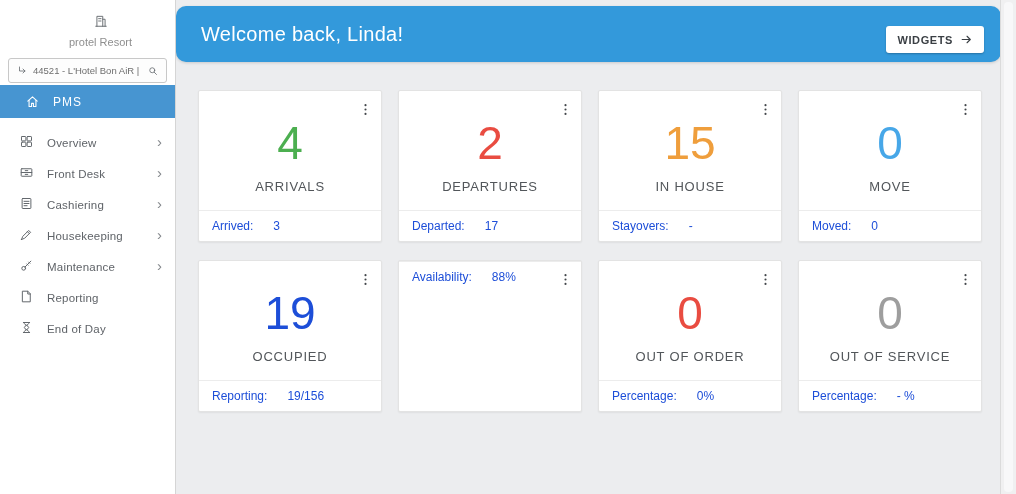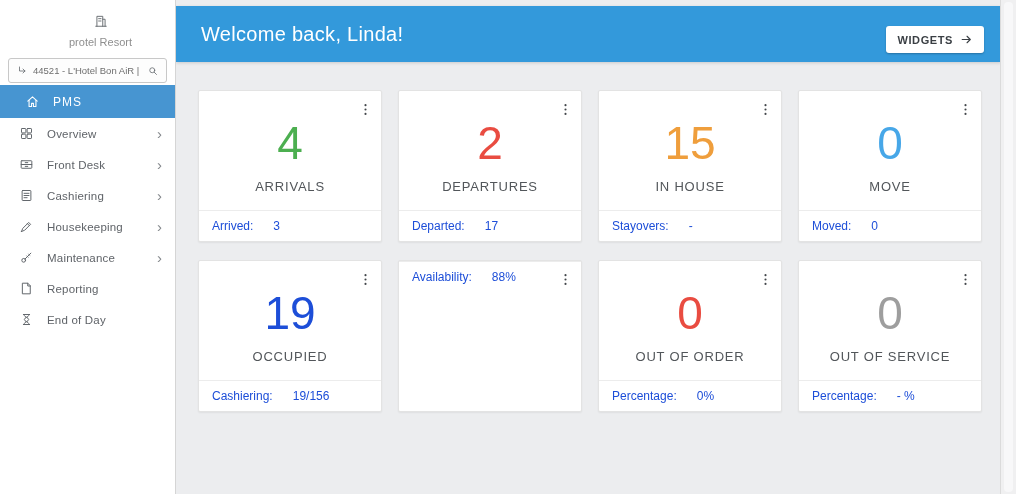--- a/index.html
+++ b/index.html
@@ -11,21 +11,21 @@
     border-right:1px solid #D5D5D5;z-index:2;}
   .brand-row{display:flex;align-items:center;gap:8px;padding:14px 0 0 26px;color:#8F8F8F;flex-direction:column;}
   .brand-label{font-size:11px;}
   .selector{margin:10px 8px 0 8px;height:23px;border:1px solid #C8C8C8;border-radius:3px;
     background:#FDFDFD;display:flex;align-items:center;padding:0 7px;gap:5px;cursor:pointer;}
   .selector-text{flex:1;font-size:9.5px;color:#6E6E6E;white-space:nowrap;overflow:hidden;}
   .nav{margin-top:2px;}
   .nav-active{height:33px;display:flex;align-items:center;gap:13px;padding-left:25px;
     color:#fff;cursor:pointer;}
   .nav-active .nav-label{font-size:12px;letter-spacing:1px;}
-  .nav-item{height:31px;display:flex;align-items:center;gap:13px;padding-left:19px;
+  .nav-item{height:31px;display:flex;align-items:flex-end;gap:13px;padding-left:19px;
     position:relative;color:#5F6368;cursor:pointer;}
   .nav-label{font-size:11.5px;letter-spacing:0.2px;}
   .chev{position:absolute;right:13px;font-size:15px;line-height:1;color:#84888C;}
 
   
   .ic{fill:none;stroke:#63686D;stroke-width:1.6;stroke-linecap:round;stroke-linejoin:round;}
   .ic-white{fill:none;stroke:#fff;stroke-width:1.7;stroke-linecap:round;stroke-linejoin:round;}
   .ic-dark{fill:none;stroke:#3A3F44;stroke-width:2;stroke-linecap:round;stroke-linejoin:round;}
   .dots{fill:#42464A;stroke:none;}
 
@@ -156,21 +156,21 @@
           <path d="M15.5 4v1.5c0 2.5-7 3.5-7 6.5s7 4 7 6.5V20"></path>
         </svg>
         <span class="nav-label">End of Day</span>
       </div>
 
     </div>
   </div>
 
   <div class="main">
 
-    <div class="header" style="background-color: rgb(51, 153, 219);">
+    <div class="header" style="background-color: rgb(51, 153, 219); border-radius: 10px;">
       <span class="greeting">Welcome back, Linda!</span>
       <button class="widgets-btn">
         <span>WIDGETS</span>
         <svg class="ic-dark" width="13" height="13" viewBox="0 0 24 24">
           <path d="M4 12h14"></path>
             <path d="M13 6l6 6-6 6"></path>
         </svg>
       </button>
     </div>
 
@@ -264,21 +264,21 @@
                 <circle cx="12" cy="12" r="1.7"></circle>
                 <circle cx="12" cy="19" r="1.7"></circle>
               </g>
             </svg>
         </span>
         <div class="card-body">
           <div class="stat-value" style="color: #1d4ed8;">19</div>
           <div class="stat-label">OCCUPIED</div>
         </div>
         <div class="card-footer">
-          <span>Cashiering:</span>
+          <span>Reporting:</span>
           <span>19/156</span>
         </div>
       </div>
 
       <div class="card">
         <span class="kebab">
           <svg width="15" height="15" viewBox="0 0 24 24">
               <g class="dots">
                 <circle cx="12" cy="5" r="1.7"></circle>
                 <circle cx="12" cy="12" r="1.7"></circle>

